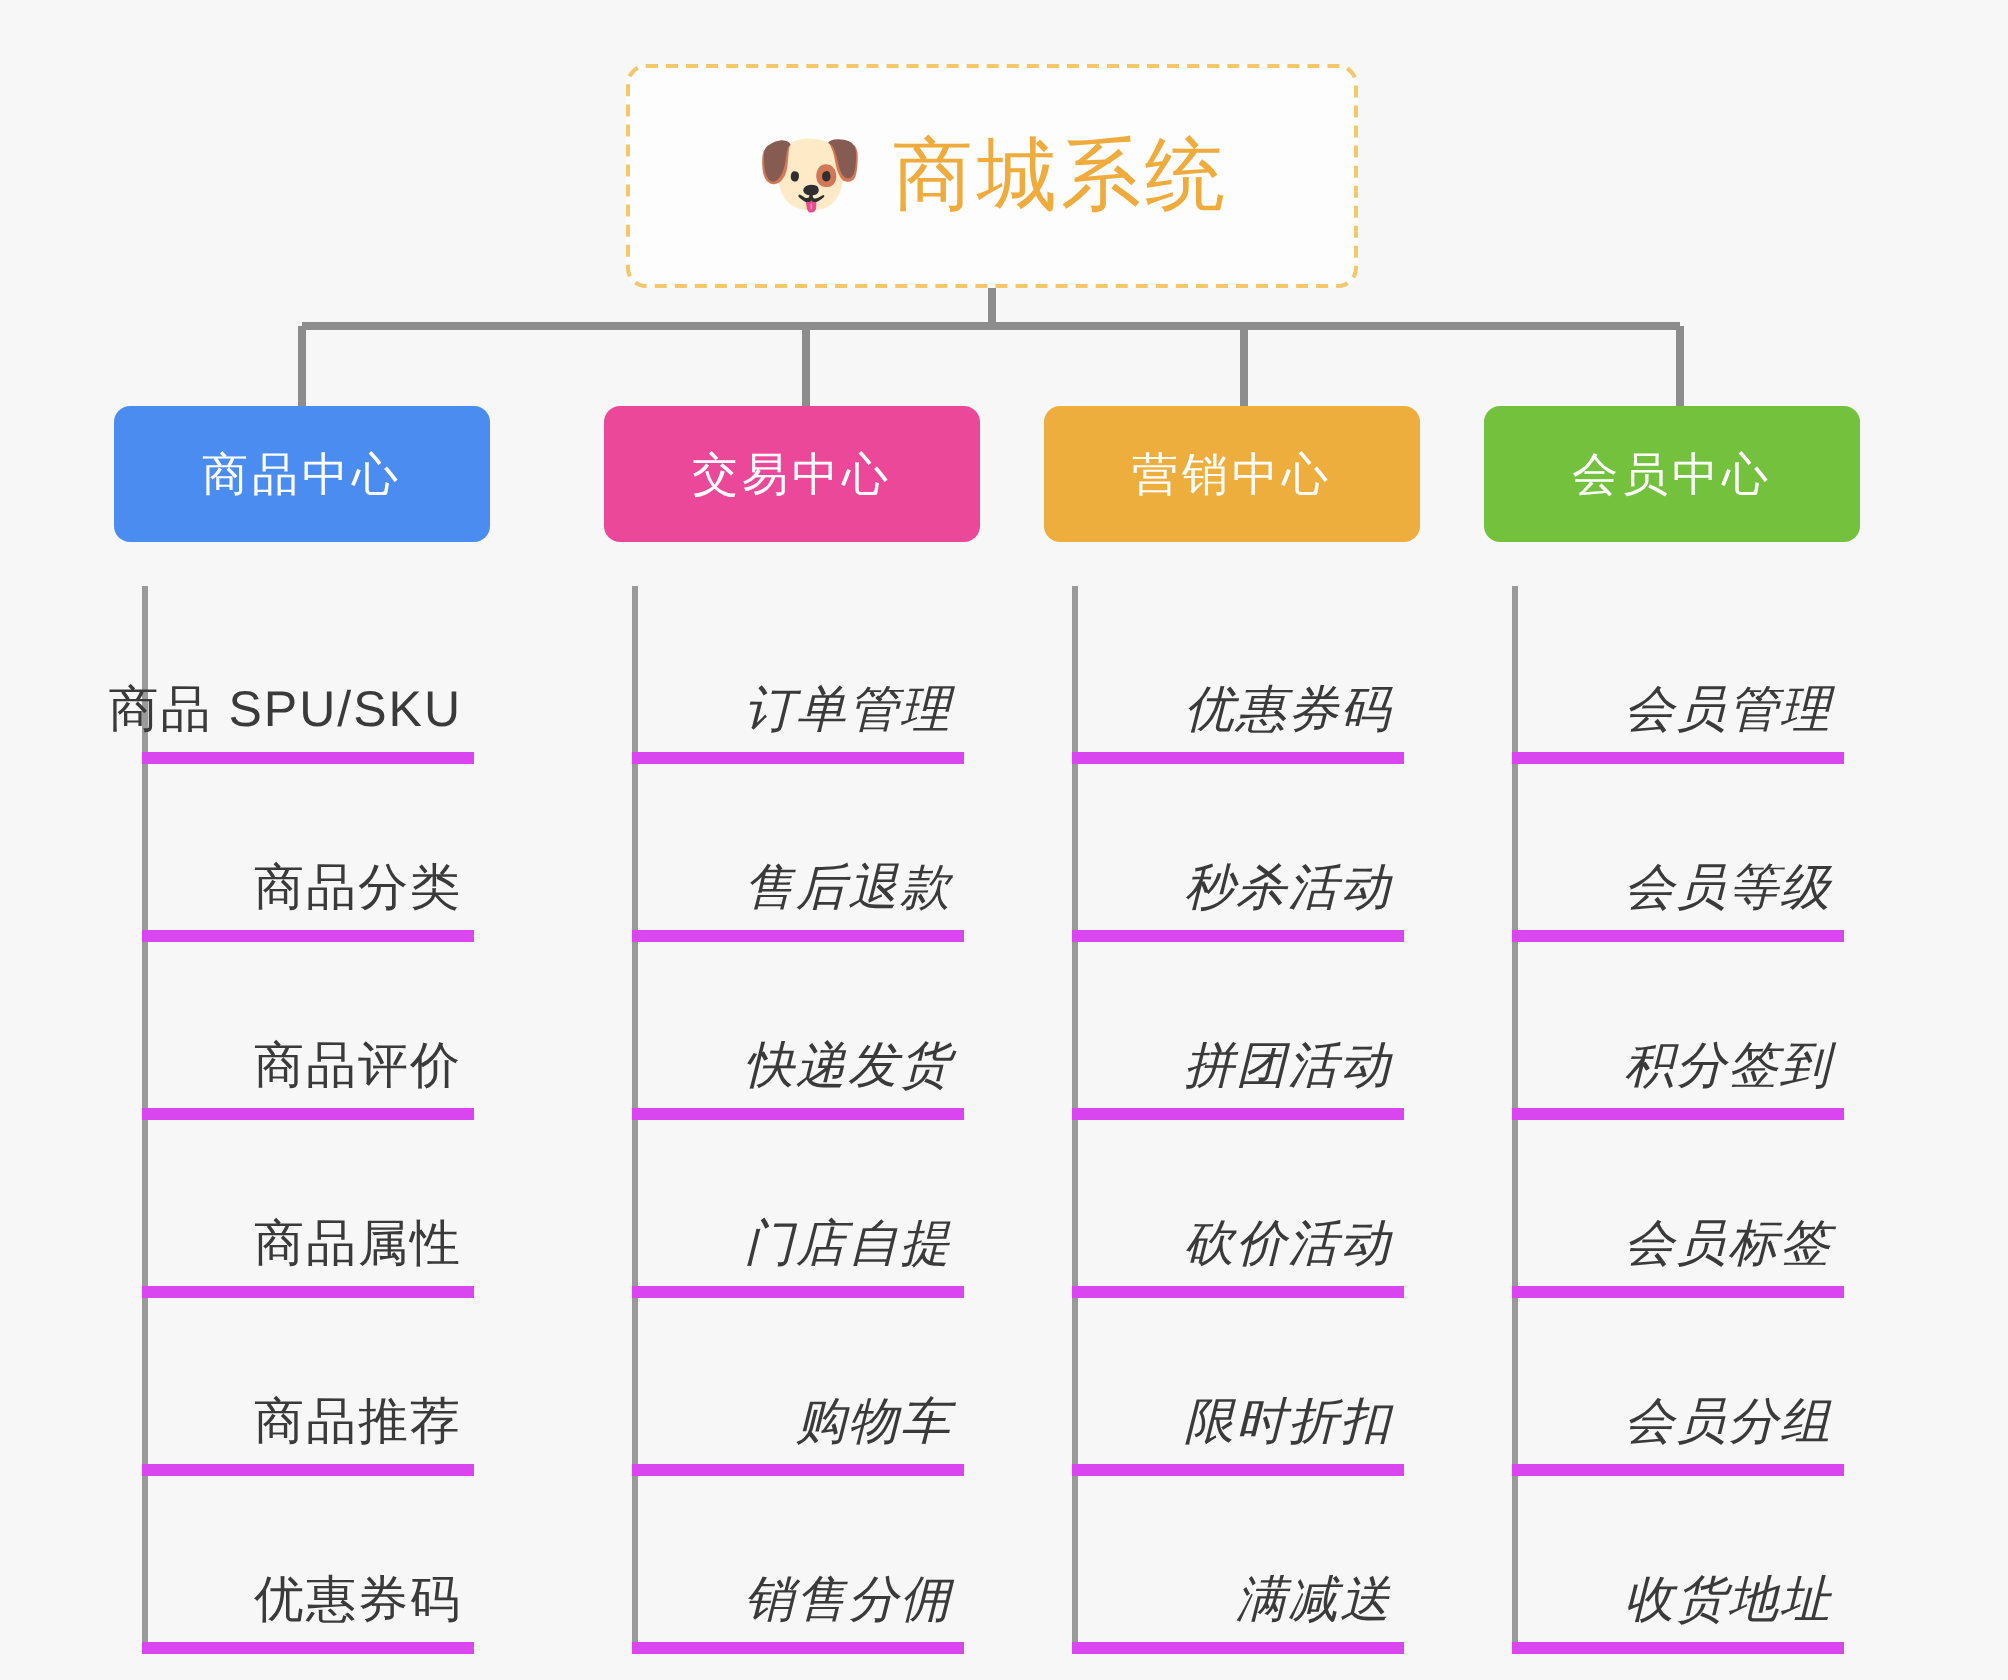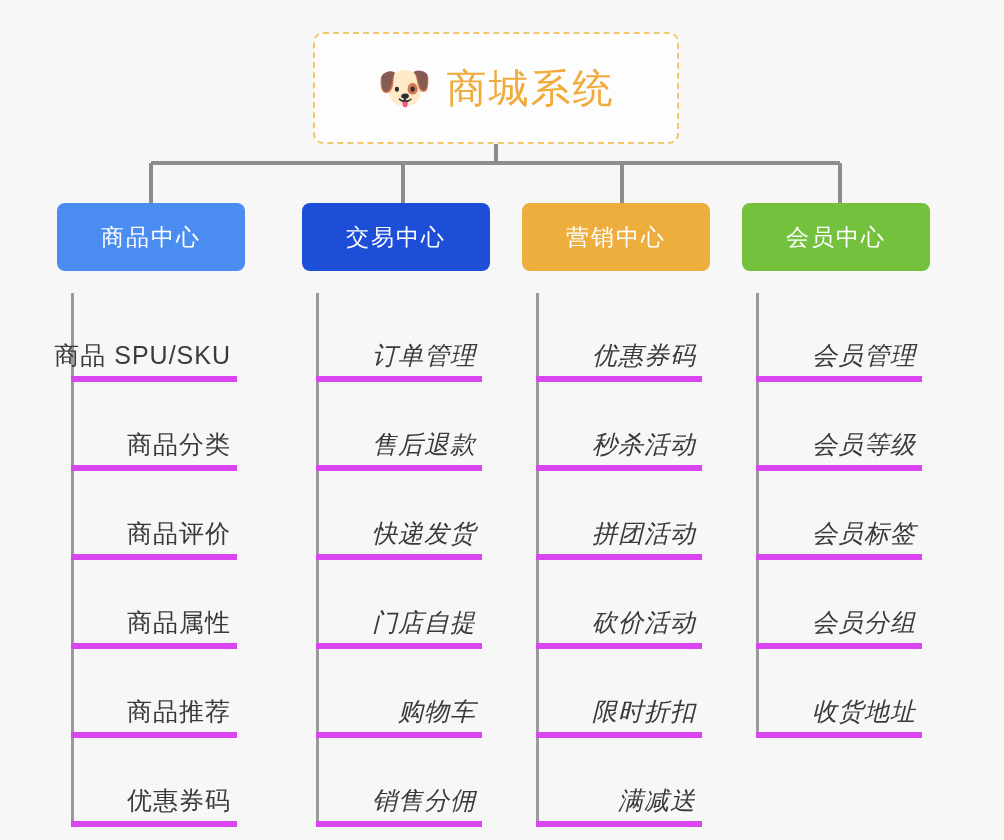--- a/index.html
+++ b/index.html
@@ -181,21 +181,21 @@
         <div class="leaf-item">
           <span class="leaf-label">商品推荐</span>
         </div>
         <div class="leaf-item">
           <span class="leaf-label">优惠券码</span>
         </div>
       </div>
     </div>
 
     <div class="column col-1">
-      <div class="cat-box" style="background:#1d4ed8">
+      <div class="cat-box" style="background:#ec4899">
         <span>交易中心</span>
       </div>
       <div class="leaf-list">
         <div class="leaf-item">
           <span class="leaf-label">订单管理</span>
         </div>
         <div class="leaf-item">
           <span class="leaf-label">售后退款</span>
         </div>
         <div class="leaf-item">
@@ -244,20 +244,23 @@
         <span>会员中心</span>
       </div>
       <div class="leaf-list">
         <div class="leaf-item">
           <span class="leaf-label">会员管理</span>
         </div>
         <div class="leaf-item">
           <span class="leaf-label">会员等级</span>
         </div>
         <div class="leaf-item">
+          <span class="leaf-label">积分签到</span>
+        </div>
+        <div class="leaf-item">
           <span class="leaf-label">会员标签</span>
         </div>
         <div class="leaf-item">
           <span class="leaf-label">会员分组</span>
         </div>
         <div class="leaf-item">
           <span class="leaf-label">收货地址</span>
         </div>
       </div>
     </div>

